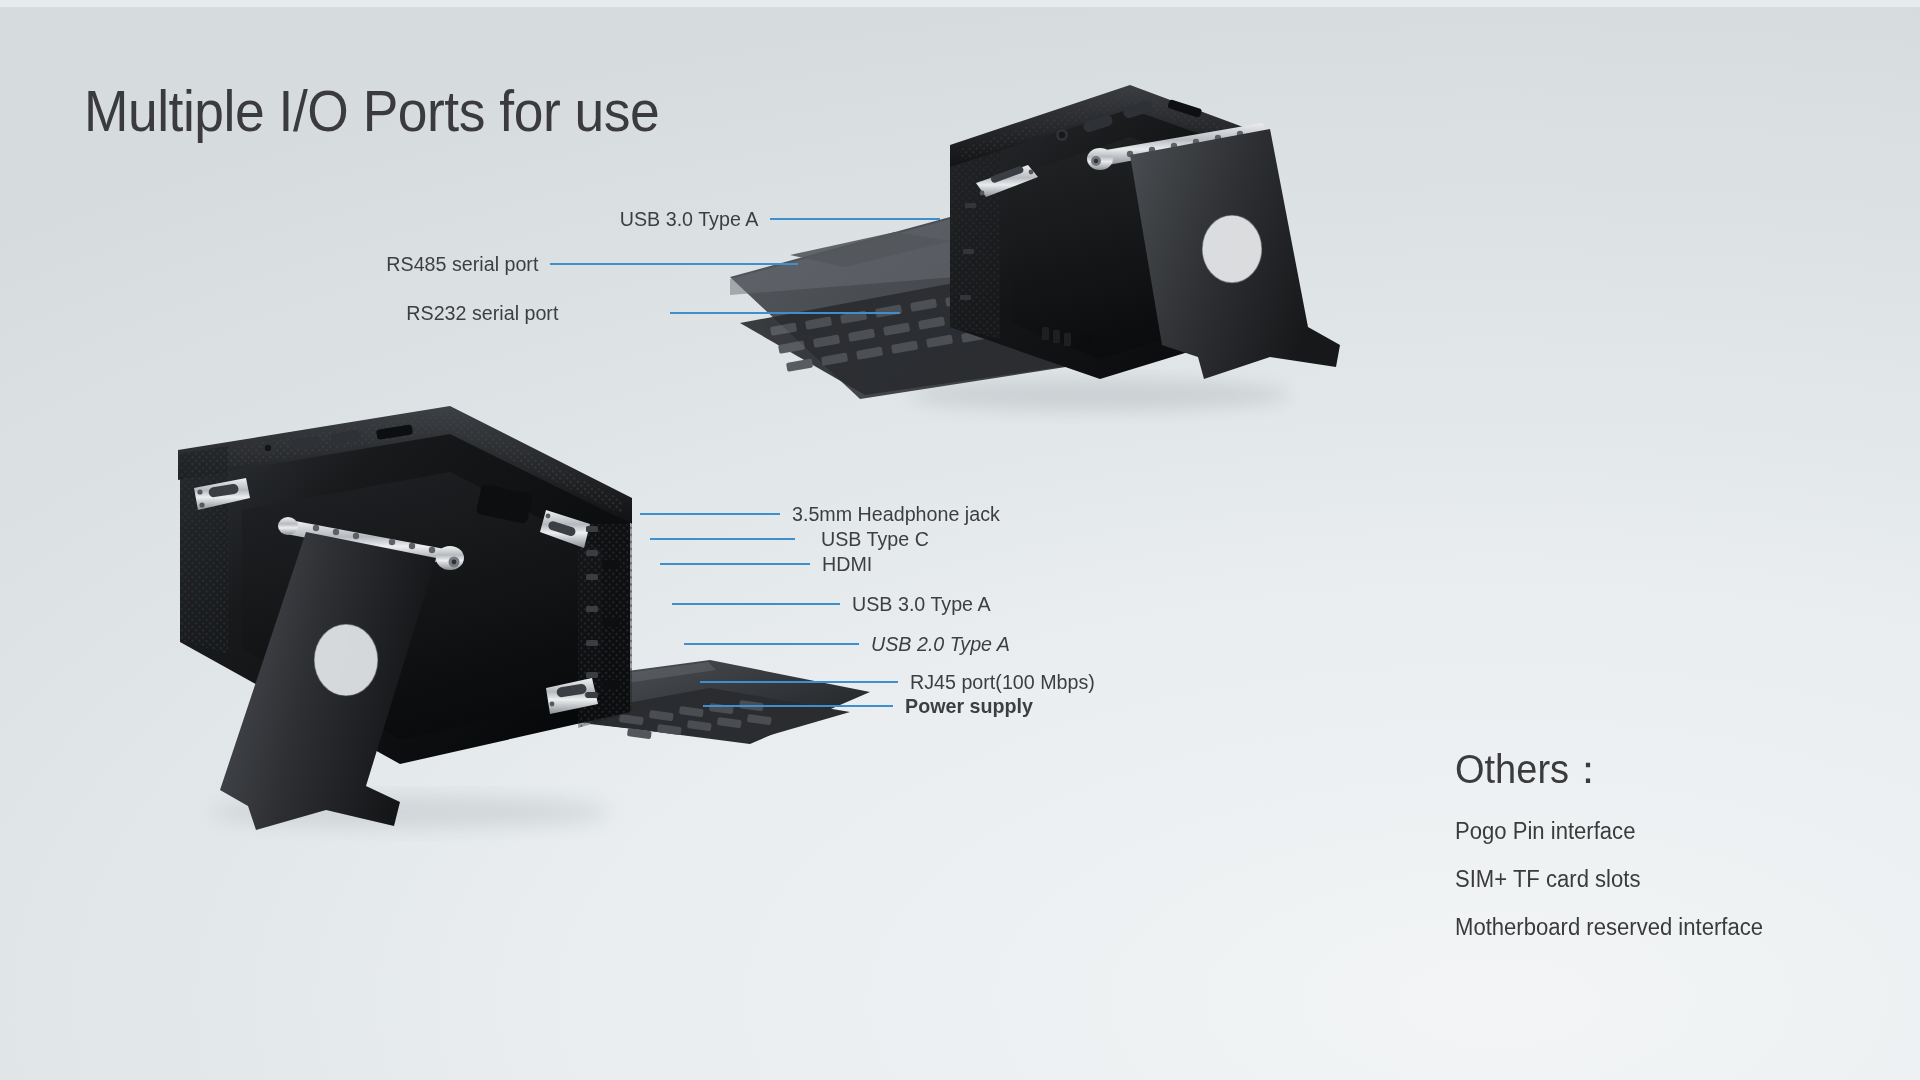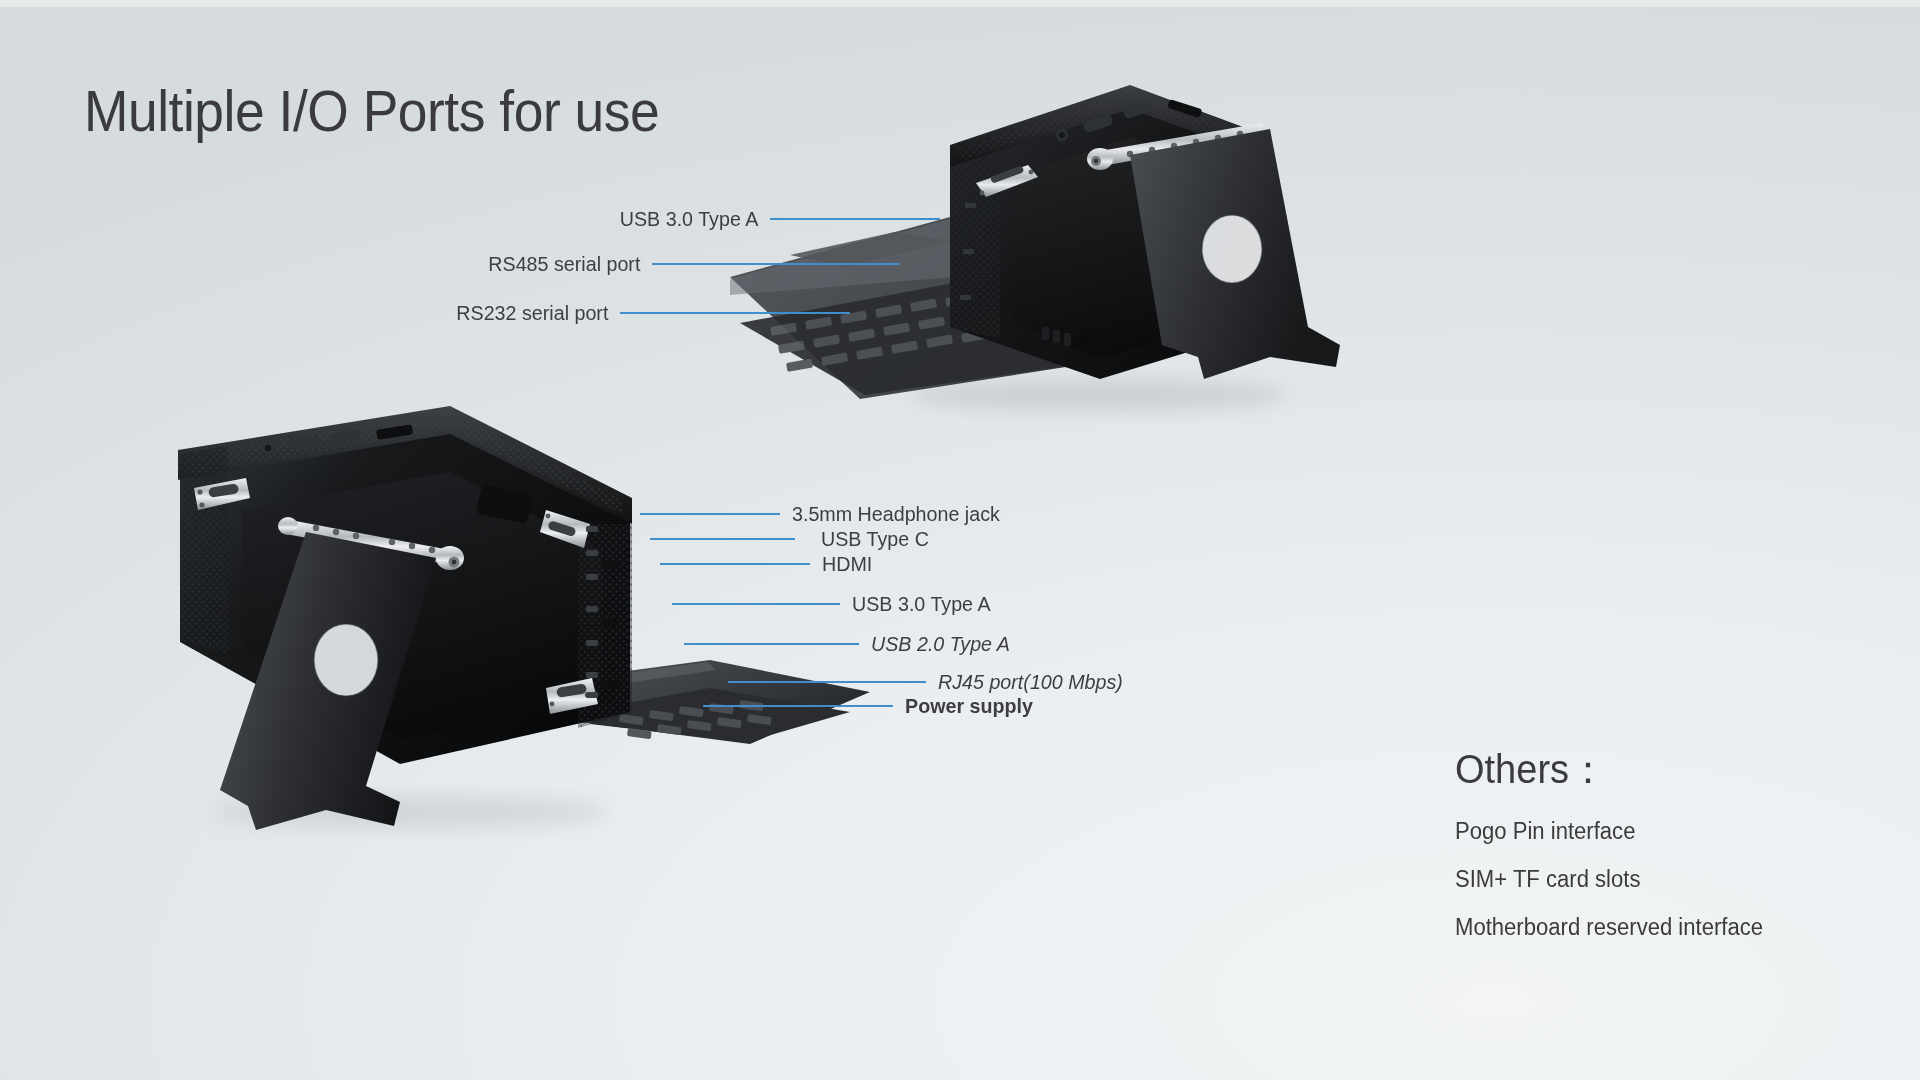--- a/index.html
+++ b/index.html
@@ -350,25 +350,25 @@
         <ellipse cx="196" cy="268" rx="32" ry="36" fill="#e9ecee" opacity=".9"></ellipse>
         <ellipse cx="196" cy="268" rx="32" ry="36" fill="none" stroke="#3a3d41" stroke-width="1.5" opacity=".45"></ellipse>
       </g>
     </svg>
   </div>
 
   <div class="callout left" style="left:520px;top:201px;width:420px;justify-content:flex-end;">
     <span class="ctext">USB 3.0 Type A</span>
     <span class="lead" style="width:170px;"></span>
   </div>
-  <div class="callout left" style="left:380px;top:246px;width:520px;justify-content:flex-end;">
+  <div class="callout left" style="left:380px;top:246px;width:520px;justify-content:flex-start;">
     <span class="ctext">RS485 serial port</span>
     <span class="lead" style="width:248px;"></span>
   </div>
-  <div class="callout left" style="left:400px;top:295px;width:500px;justify-content:center;">
+  <div class="callout left" style="left:400px;top:295px;width:500px;justify-content:space-between;">
     <span class="ctext">RS232 serial port</span>
     <span class="lead" style="width:230px;"></span>
   </div>
 
   <div class="callout right" style="left:640px;top:496px;">
     <span class="lead" style="width:140px;"></span>
     <span class="ctext">3.5mm Headphone jack</span>
   </div>
   <div class="callout right" style="left:650px;top:521px;gap:14px;">
     <span class="lead" style="width:145px;"></span>
@@ -379,21 +379,21 @@
     <span class="ctext">HDMI</span>
   </div>
   <div class="callout right" style="left:672px;top:586px;">
     <span class="lead" style="width:168px;"></span>
     <span class="ctext">USB 3.0 Type A</span>
   </div>
   <div class="callout right" style="left:684px;top:626px;font-style:italic;">
     <span class="lead" style="width:175px;"></span>
     <span class="ctext">USB 2.0 Type A</span>
   </div>
-  <div class="callout right" style="left:728px;top:664px;font-style:italic;">
+  <div class="callout right" style="left:700px;top:664px;">
     <span class="lead" style="width:198px;"></span>
     <span class="ctext">RJ45 port(100 Mbps)</span>
   </div>
   <div class="callout right" style="left:703px;top:688px;font-weight:bold;">
     <span class="lead" style="width:190px;"></span>
     <span class="ctext">Power supply</span>
   </div>
 
   <div id="others">
     <div class="others-head">Others：</div>

